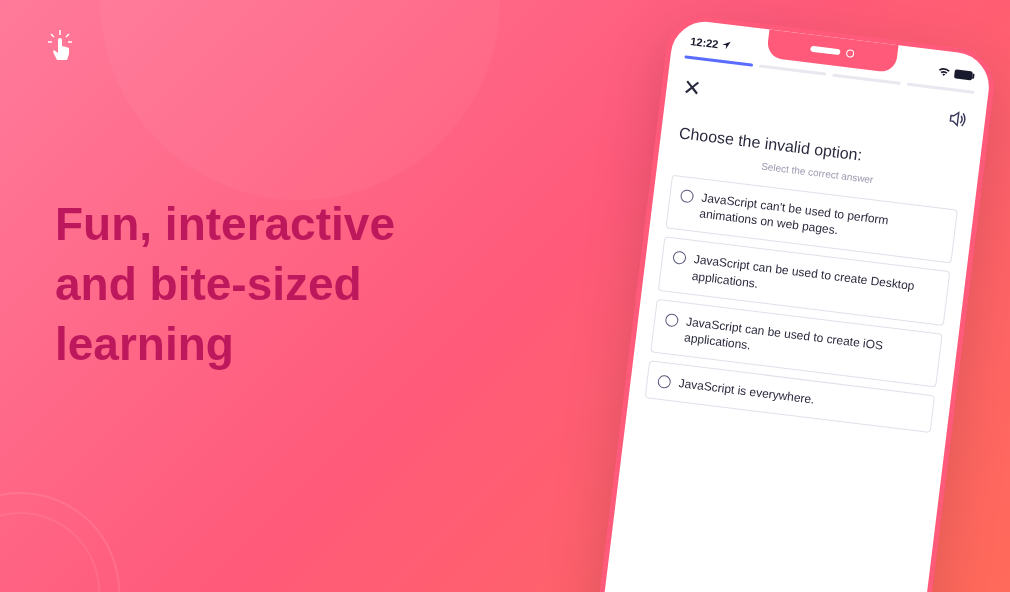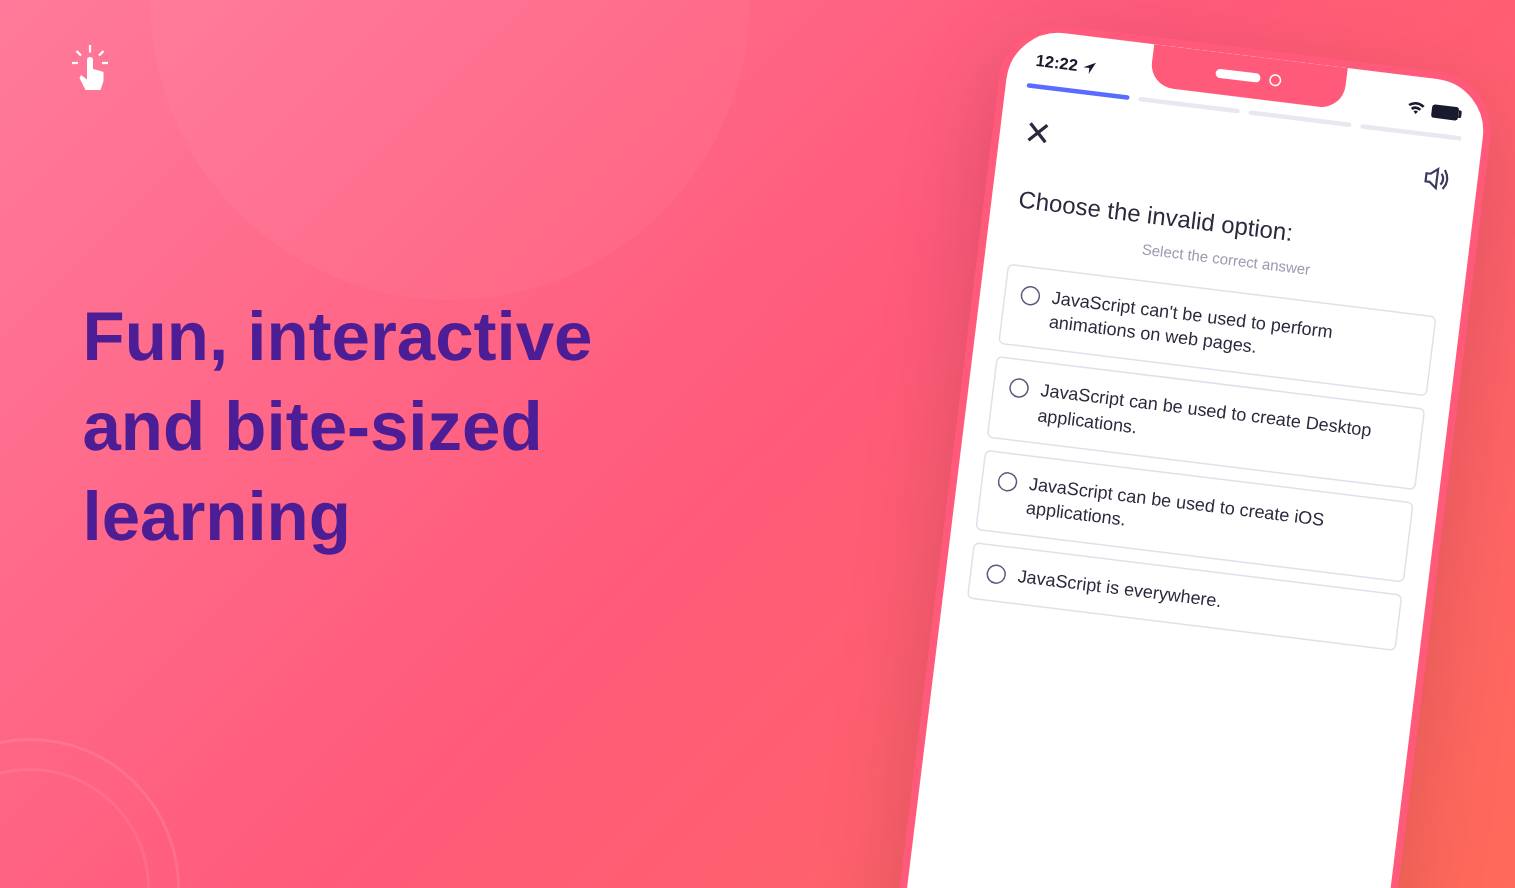--- a/index.html
+++ b/index.html
@@ -43,21 +43,21 @@
   top: 28px;
   left: 40px;
   width: 40px;
   height: 40px;
   color: #fff;
 }
 .headline {
   position: absolute;
   top: 195px;
   left: 55px;
-  color: #4c1d95;
+  color: #be185d;
   font-size: 46px;
   font-weight: 700;
   line-height: 1.3;
 }
 .phone {
   position: absolute;
   top: 30px;
   right: 50px;
   width: 330px;
   height: 650px;

